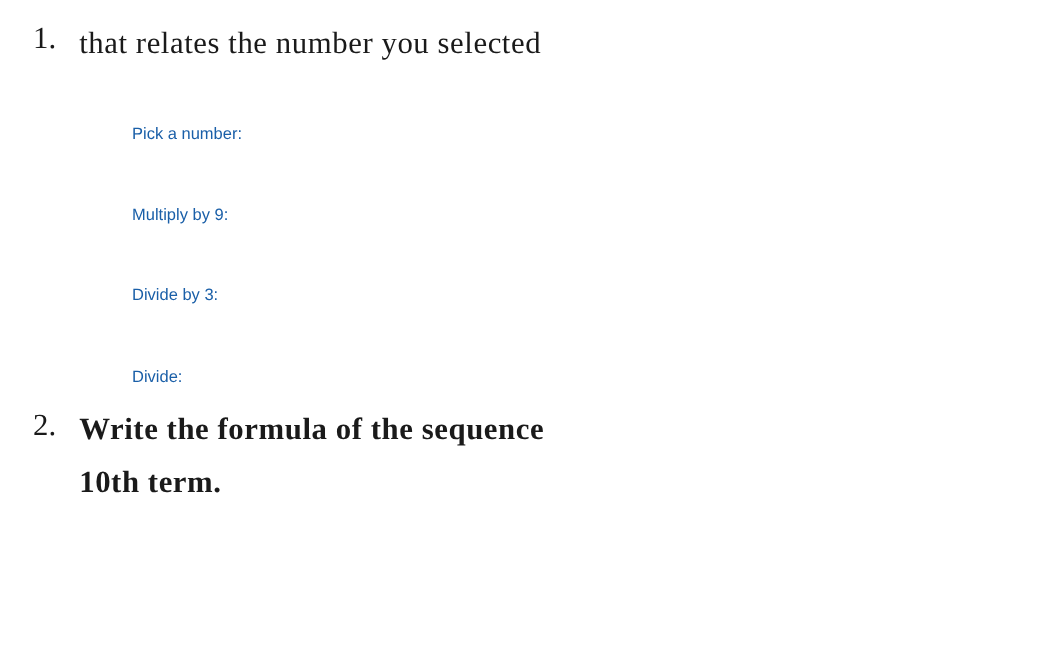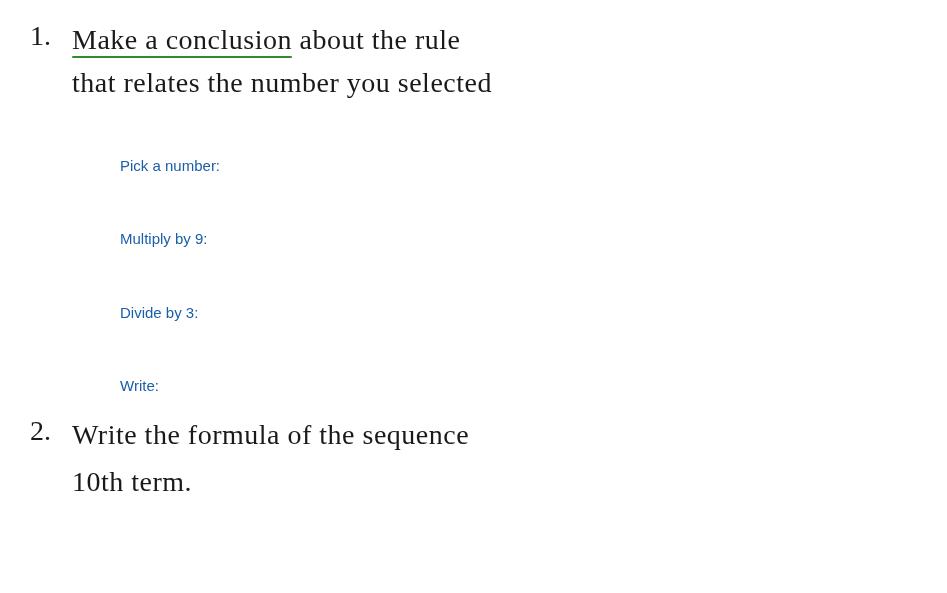--- a/index.html
+++ b/index.html
@@ -82,20 +82,21 @@
     .q2-number {
       font-family: 'Comic Sans MS', 'Chalkboard SE', cursive;
       font-size: 28px;
       color: #1a1a1a;
       min-width: 42px;
       padding-top: 2px;
     }
 
     .q2-lines {
       flex: 1;
+      font-weight: bold;
     }
 
     .hw-line {
       font-family: 'Comic Sans MS', 'Chalkboard SE', cursive;
       font-size: 28px;
       color: #1a1a1a;
       line-height: 1.55;
       letter-spacing: 0.5px;
       display: block;
     }
@@ -104,32 +105,29 @@
       padding-left: 30px;
     }
   </style>
 </head>
 <body>
 
 <div class="page">
   <div class="q1-text-block">
     <div class="q1-number">1.</div>
     <div class="q1-lines">
-      <span class="hw-line">
-        <span class="underlined-text">Make a conclusion</span><span> about the rule</span>
-      </span>
       <span class="hw-line">that relates the number you selected</span>
     </div>
   </div>
 
   <div class="steps-block">
     <div class="step-line">Pick a number:</div>
     <div class="step-line">Multiply by 9:</div>
     <div class="step-line">Divide by 3:</div>
-    <div class="step-line">Write:</div>
+    <div class="step-line">Divide:</div>
   </div>
 
   <div class="q2-text-block">
     <div class="q2-number">2.</div>
     <div class="q2-lines">
       <span class="hw-line">Write the formula of the sequence</span>
       <span class="hw-line" style="padding-top:4px;">10th term.</span>
     </div>
   </div>
 </div>

